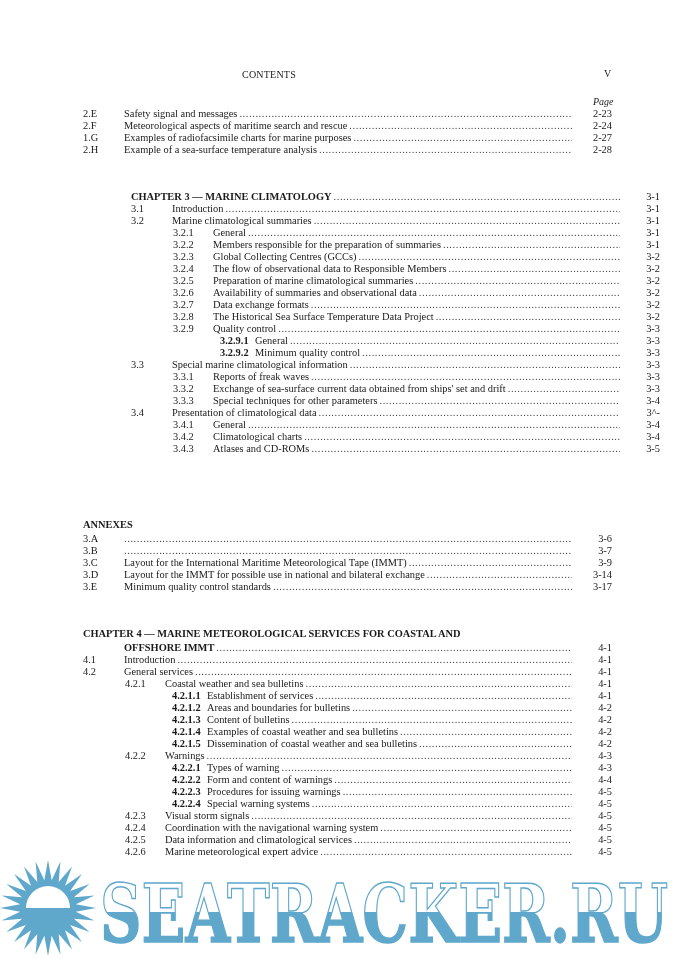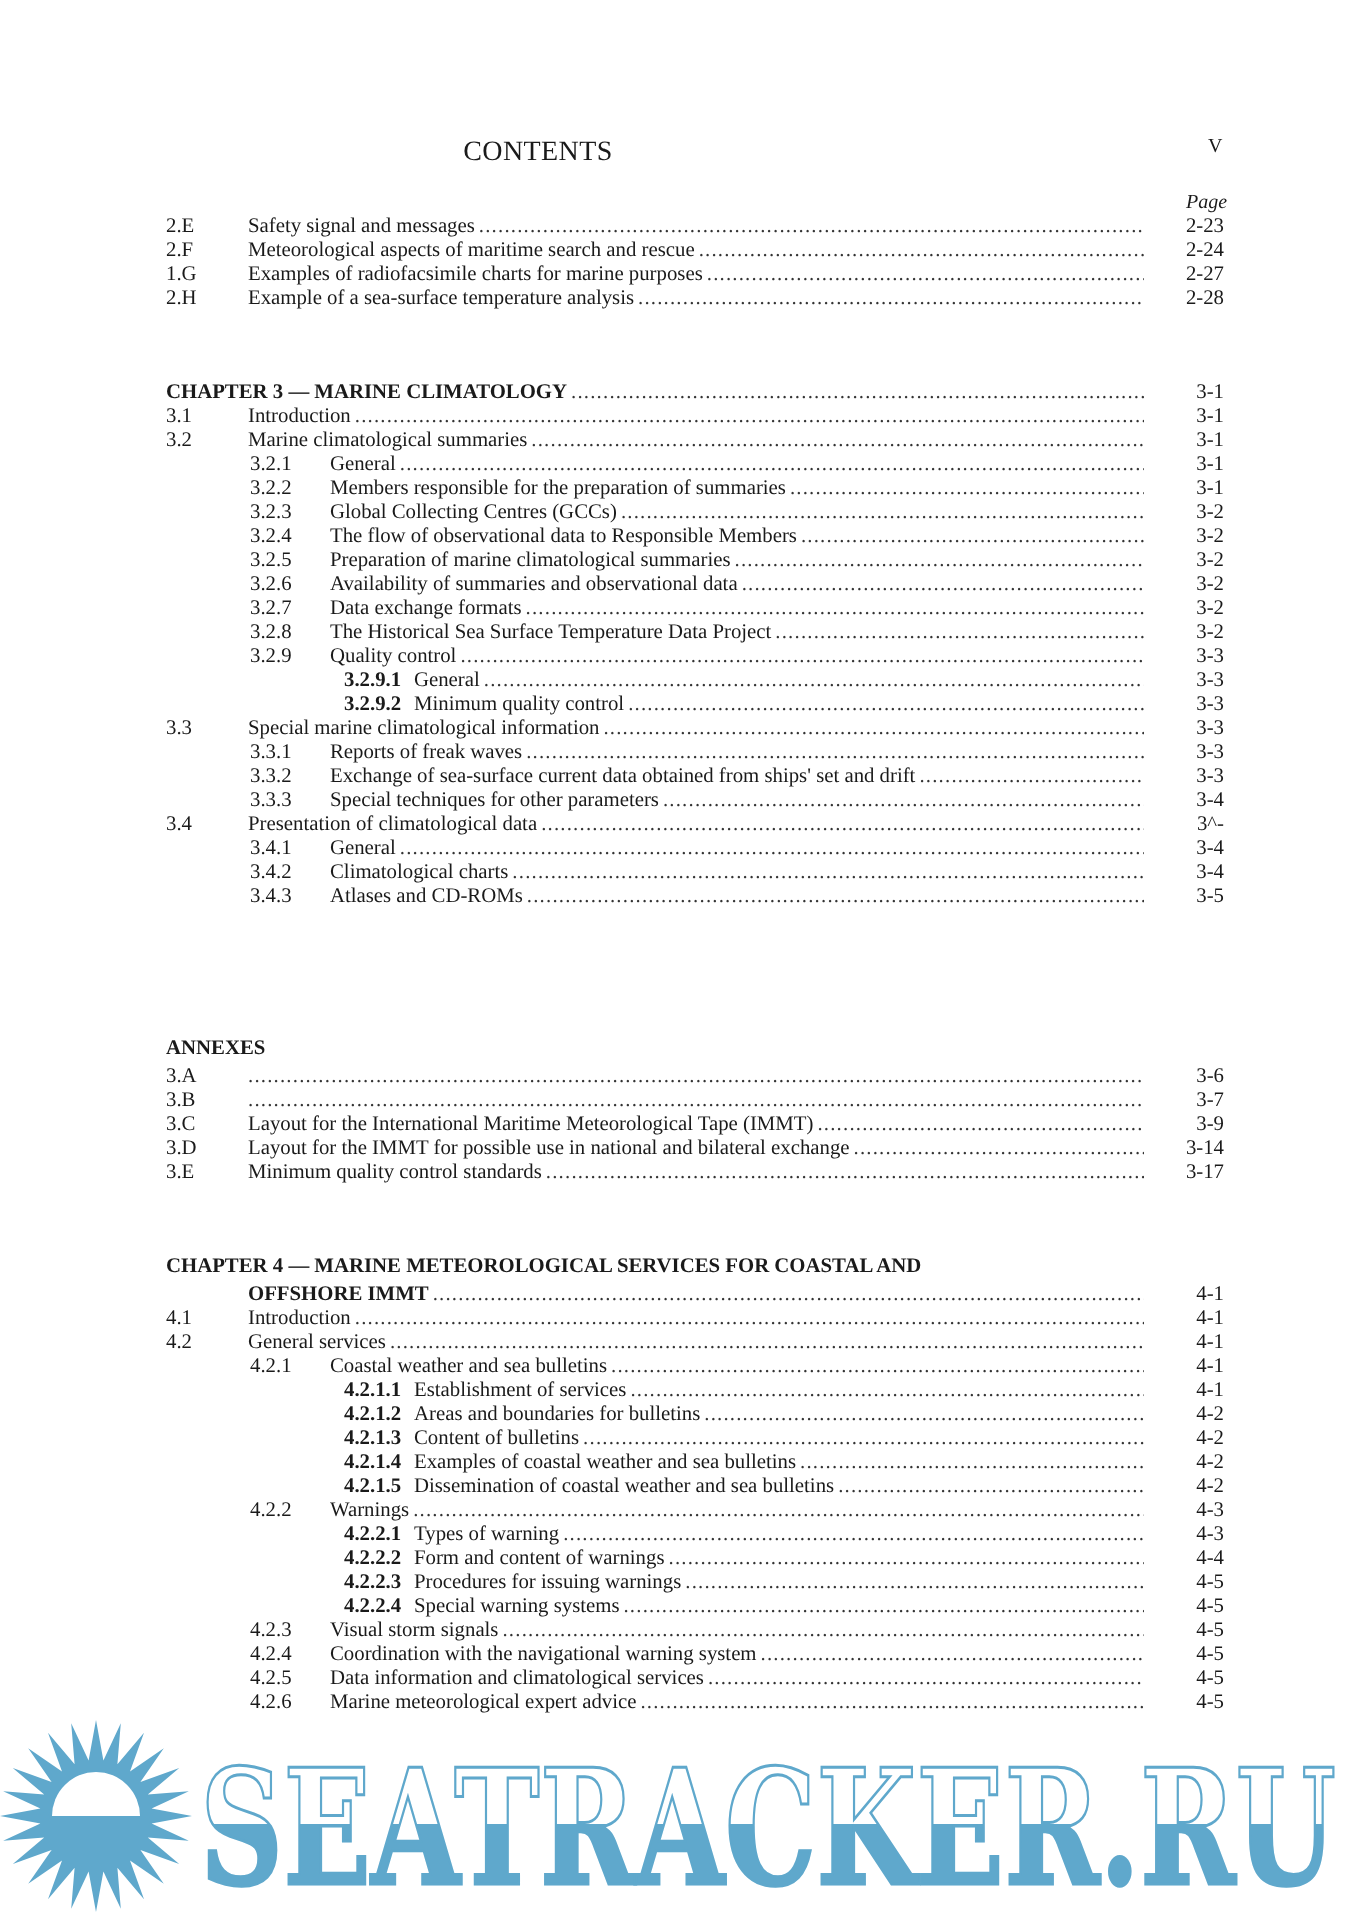--- a/index.html
+++ b/index.html
@@ -1,19 +1,19 @@
 <!DOCTYPE html>
 <html><head>
 <meta charset="utf-8">
 <style>
   html, body { margin: 0; padding: 0; background: #ffffff; }
   body { width: 677px; height: 959px; position: relative; overflow: hidden;
          font-family: "Liberation Serif", "DejaVu Serif", serif; color: #1a1a1a; }
   .header-title { position: absolute; left: 0; width: 538px; top: 69px; text-align: center;
-                  font-size: 14px; letter-spacing: 0.2px; }
+                  font-size: 10px; letter-spacing: 0.2px; }
   .header-page { position: absolute; left: 604px; top: 68px; font-size: 10px; }
   .page-label { position: absolute; left: 593px; top: 96px; font-size: 10px; font-style: italic; }
 
   .toc { position: absolute; left: 83px; width: 529px; font-size: 10.4px; line-height: 12px; }
   .row { position: relative; height: 12px; white-space: nowrap; }
   .row .num { position: absolute; top: 0; }
   .row .title-wrap { position: absolute; top: 0; right: 40px; display: flex; overflow: hidden; }
   .row .title { flex: 0 0 auto; padding-right: 2px; }
   .row .dots { flex: 1 1 auto; overflow: hidden; white-space: nowrap; letter-spacing: 0.6px; color: #333; }
   .row .pg { position: absolute; right: 0; top: 0; text-align: right; }
@@ -68,21 +68,21 @@
     <div class="row lvl0">
       <span class="num">2.H</span>
       <div class="title-wrap">
         <span class="title">Example of a sea-surface temperature analysis</span>
         <span class="dots">................................................................................................................................................................................................................................................................................................................................................................................................................</span>
       </div>
       <span class="pg">2-28</span>
     </div>
   </div>
 
-<div class="toc" style="top:191px;">
+<div class="toc" style="top:191px;margin-left:48px;">
   <div class="row chapter">
     <div class="title-wrap">
         <span class="title">CHAPTER 3 — MARINE CLIMATOLOGY</span>
         <span class="dots">................................................................................................................................................................................................................................................................................................................................................................................................................</span>
       </div>
     <span class="pg">3-1</span>
   </div>
   <div id="ch3">
       <div class="row lvl0">
         <span class="num">3.1</span>

